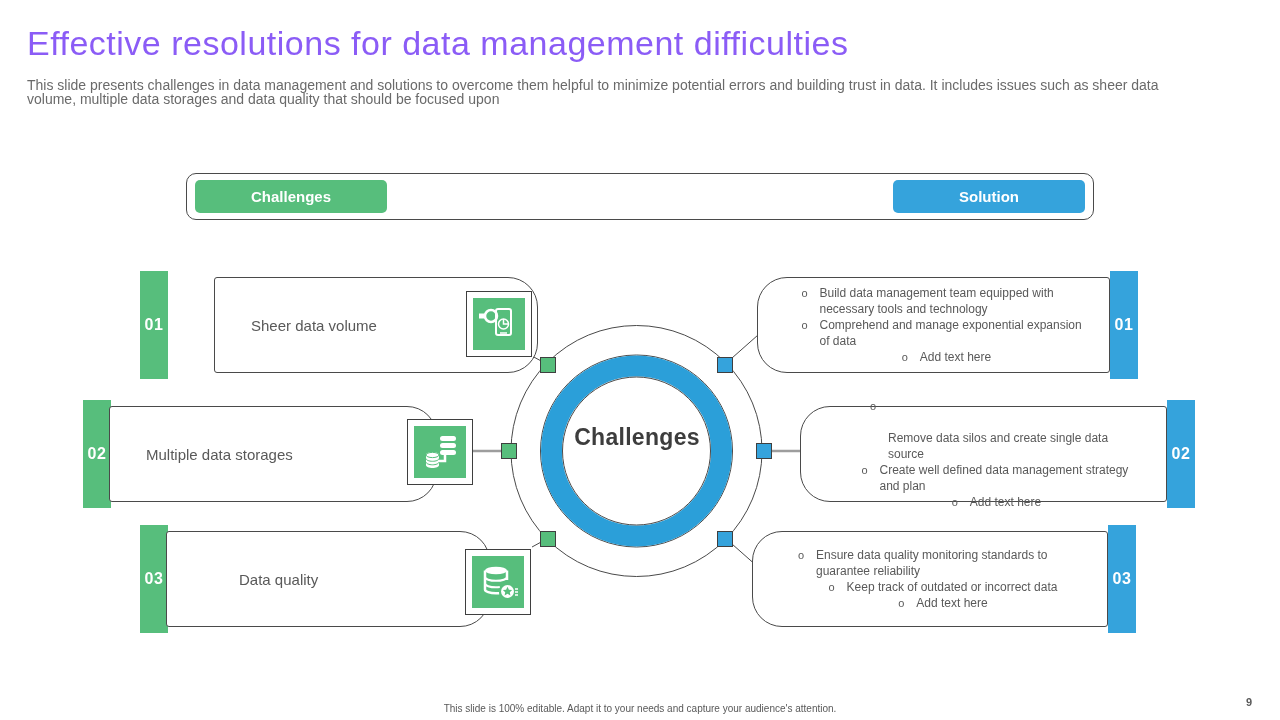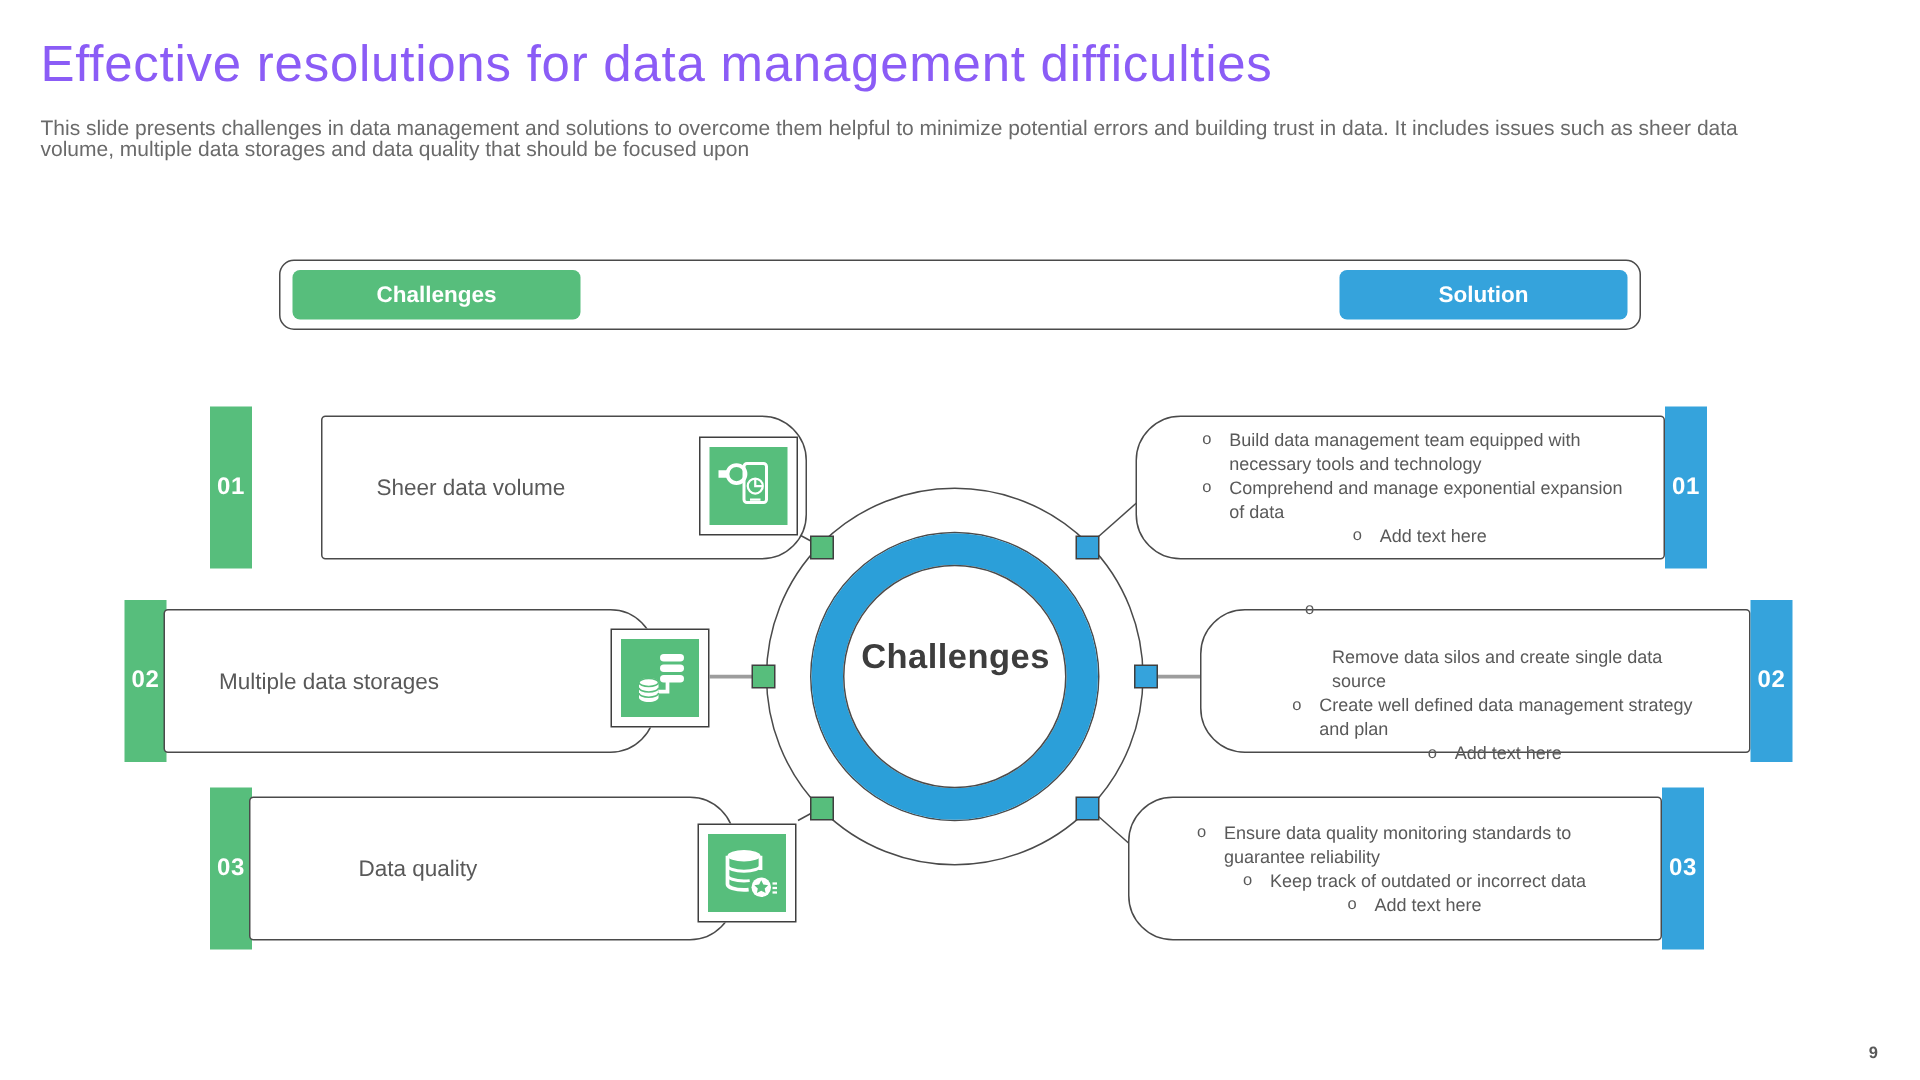--- a/index.html
+++ b/index.html
@@ -179,15 +179,16 @@
       <span class="bmark">o</span>
       <span class="btext">Keep track of outdated  or incorrect  data</span>
     </div>
     <div class="bullet">
       <span class="bmark">o</span>
       <span class="btext">Add text here</span>
     </div>
   </div>
   <div class="tab b" style="left:1108px;top:525px;">03</div>
 
+  <div class="footer">This slide is 100% editable.  Adapt it to your needs and capture your audience's attention.</div>
   <div class="pagenum">9</div>
 
 </div>
 
 </body></html>

